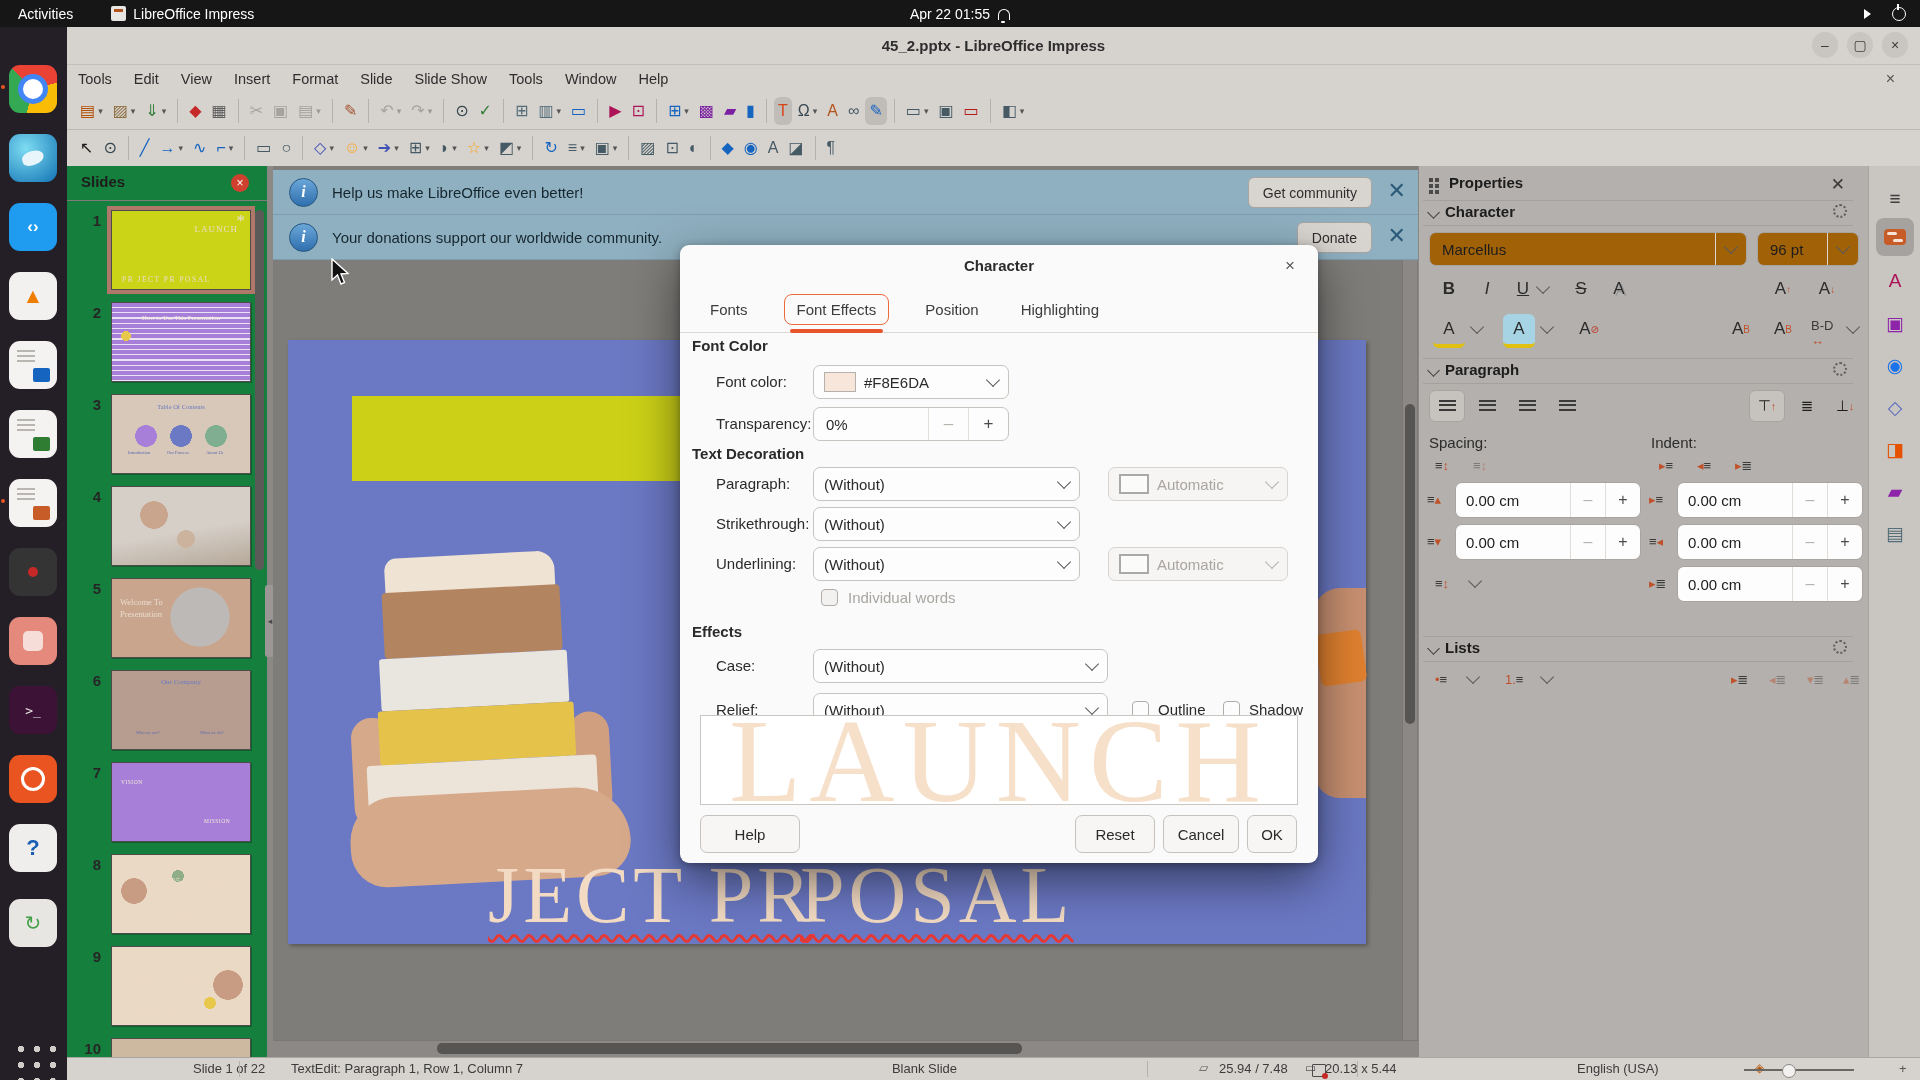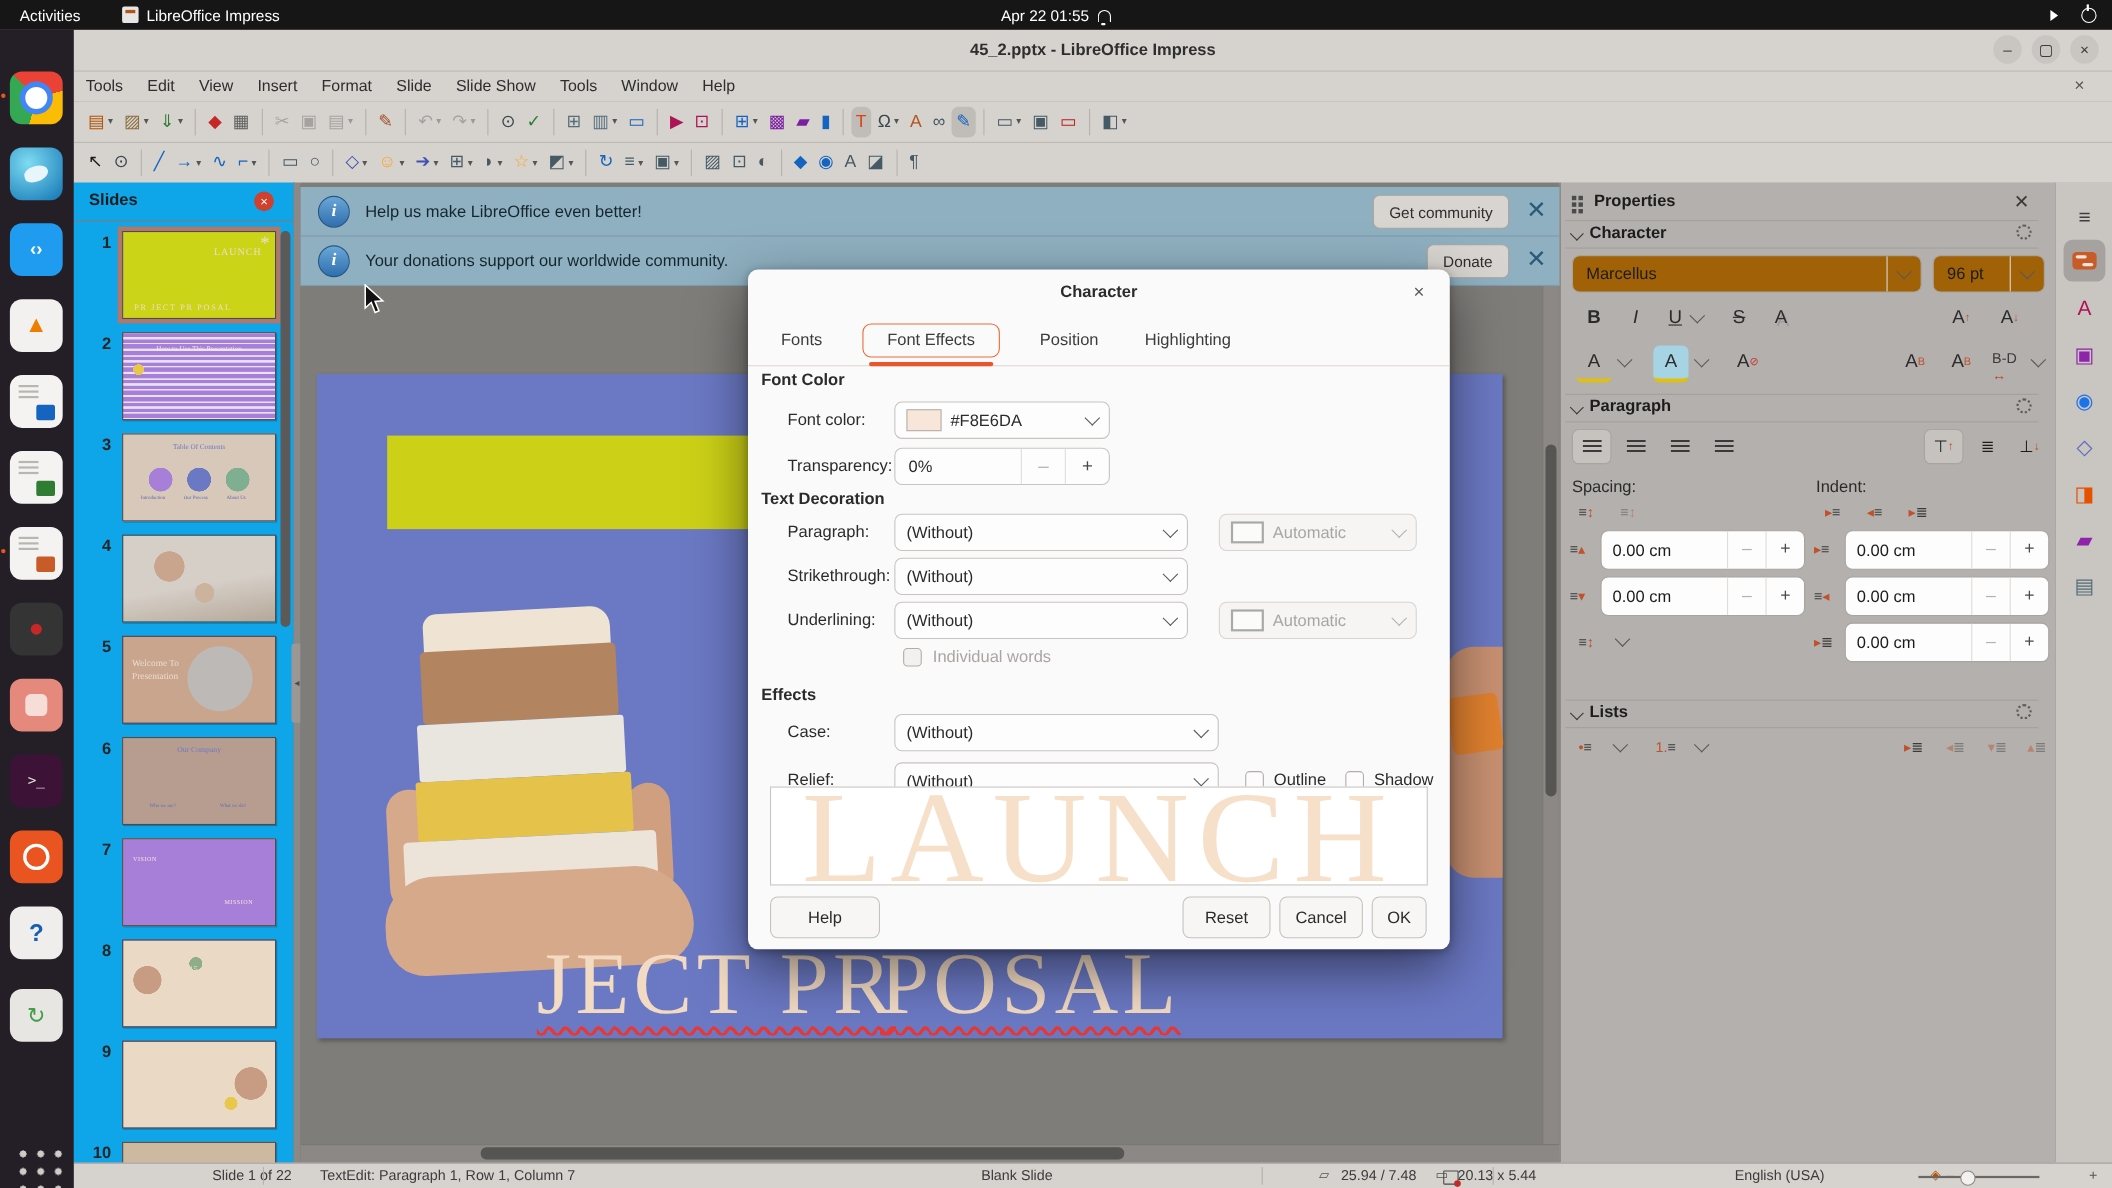--- a/index.html
+++ b/index.html
@@ -64,21 +64,21 @@
   #toolbar2{top:130px;height:36px;}
   .tbtn{display:flex;align-items:center;height:28px;padding:0 4px;margin:0 1px;border-radius:6px;}
   .tbtn .g{font-size:16px;line-height:28px;}
   .tbtn .dd{font-size:9px;color:#555;margin-left:3px;}
   .tbtn.active{background:#c0bcb8;}
   .tbtn.disabled{opacity:.45;}
   .tsep{width:1px;height:24px;background:#b5b1ad;margin:0 6px;}
   #toolbar1{padding-left:8px;}
   #toolbar2{padding-left:8px;}
   
-  #slidespanel{position:absolute;left:67px;top:166px;width:200px;height:891px;background:#0ea5e9;overflow:hidden;
+  #slidespanel{position:absolute;left:67px;top:166px;width:200px;height:891px;background:#15803d;overflow:hidden;
                border-right:1px solid #7a7774;}
   #slidespanel .phdr{position:absolute;left:0;top:0;width:200px;height:34px;border-bottom:1px solid #7f7c79;}
   #slidespanel .phdr .ptitle{position:absolute;left:14px;top:7px;font-weight:bold;font-size:15px;color:#1d1d1d;}
   .pclose{position:absolute;right:18px;top:8px;width:18px;height:18px;border-radius:50%;background:#d0402f;color:#fff;
           font-size:12px;display:flex;align-items:center;justify-content:center;}
   #slidelist{position:absolute;left:0;top:40px;width:186px;list-style:none;margin:0;padding:0;}
   .slide-item{position:relative;height:92px;}
   .slide-item .num{position:absolute;left:10px;top:6px;width:24px;text-align:right;font-weight:bold;font-size:15px;color:#262626;}
   .thumb{position:absolute;left:44px;top:4px;width:138px;height:78px;background-repeat:no-repeat;border:1px solid #4e4c4a;
          box-shadow:1px 1px 0 rgba(0,0,0,.25);overflow:hidden;}
@@ -187,21 +187,21 @@
   #hscroll .hthumb{position:absolute;left:164px;top:2px;width:585px;height:11px;border-radius:5px;background:#575553;}
   
   #dialog{position:absolute;left:680px;top:245px;width:638px;height:618px;background:#fbfafa;border-radius:9px;
           box-shadow:0 18px 50px rgba(0,0,0,.5),0 2px 8px rgba(0,0,0,.3);z-index:60;font-size:15px;color:#2b2b2b;}
   #dialog .dtitle{position:absolute;left:0;right:0;top:0;height:42px;line-height:42px;text-align:center;font-weight:bold;}
   #dialog .dclose{position:absolute;right:16px;top:9px;width:24px;height:24px;border-radius:50%;display:flex;
                   align-items:center;justify-content:center;color:#5a5a5a;font-size:17px;}
   #dtabs{position:absolute;left:0;right:0;top:42px;height:45px;border-bottom:1px solid #dcd8d4;display:flex;
          align-items:center;padding-left:24px;}
   .dtab{margin-right:30px;padding:6px 6px;color:#3c3c3c;position:relative;}
-  .dtab.active{border:1px solid #ec6a3a;border-radius:8px;padding:6px 22px;}
+  .dtab.active{border:1px solid #ec6a3a;border-radius:8px;padding:6px 12px;}
   .dtab.active::after{content:"";position:absolute;left:5px;right:5px;bottom:-9px;height:4px;background:#e8542c;border-radius:2px;}
   .dheading{position:absolute;left:12px;font-weight:bold;}
   .dlabel{position:absolute;left:36px;}
   .ddrop{position:absolute;background:#fdfdfd;border:1px solid #c8c4c0;border-radius:7px;height:34px;
          display:flex;align-items:center;padding:0 10px;box-sizing:border-box;}
   .ddrop .val{flex:1;}
   .chev{width:9px;height:9px;border-right:1.8px solid #5a5a5a;border-bottom:1.8px solid #5a5a5a;
         transform:rotate(45deg);margin-top:-4px;flex:none;}
   .ddrop.disabled{color:#a9a5a1;background:#f6f5f4;border-color:#d8d4d0;}
   .ddrop.disabled .chev{border-color:#b5b1ad;}

